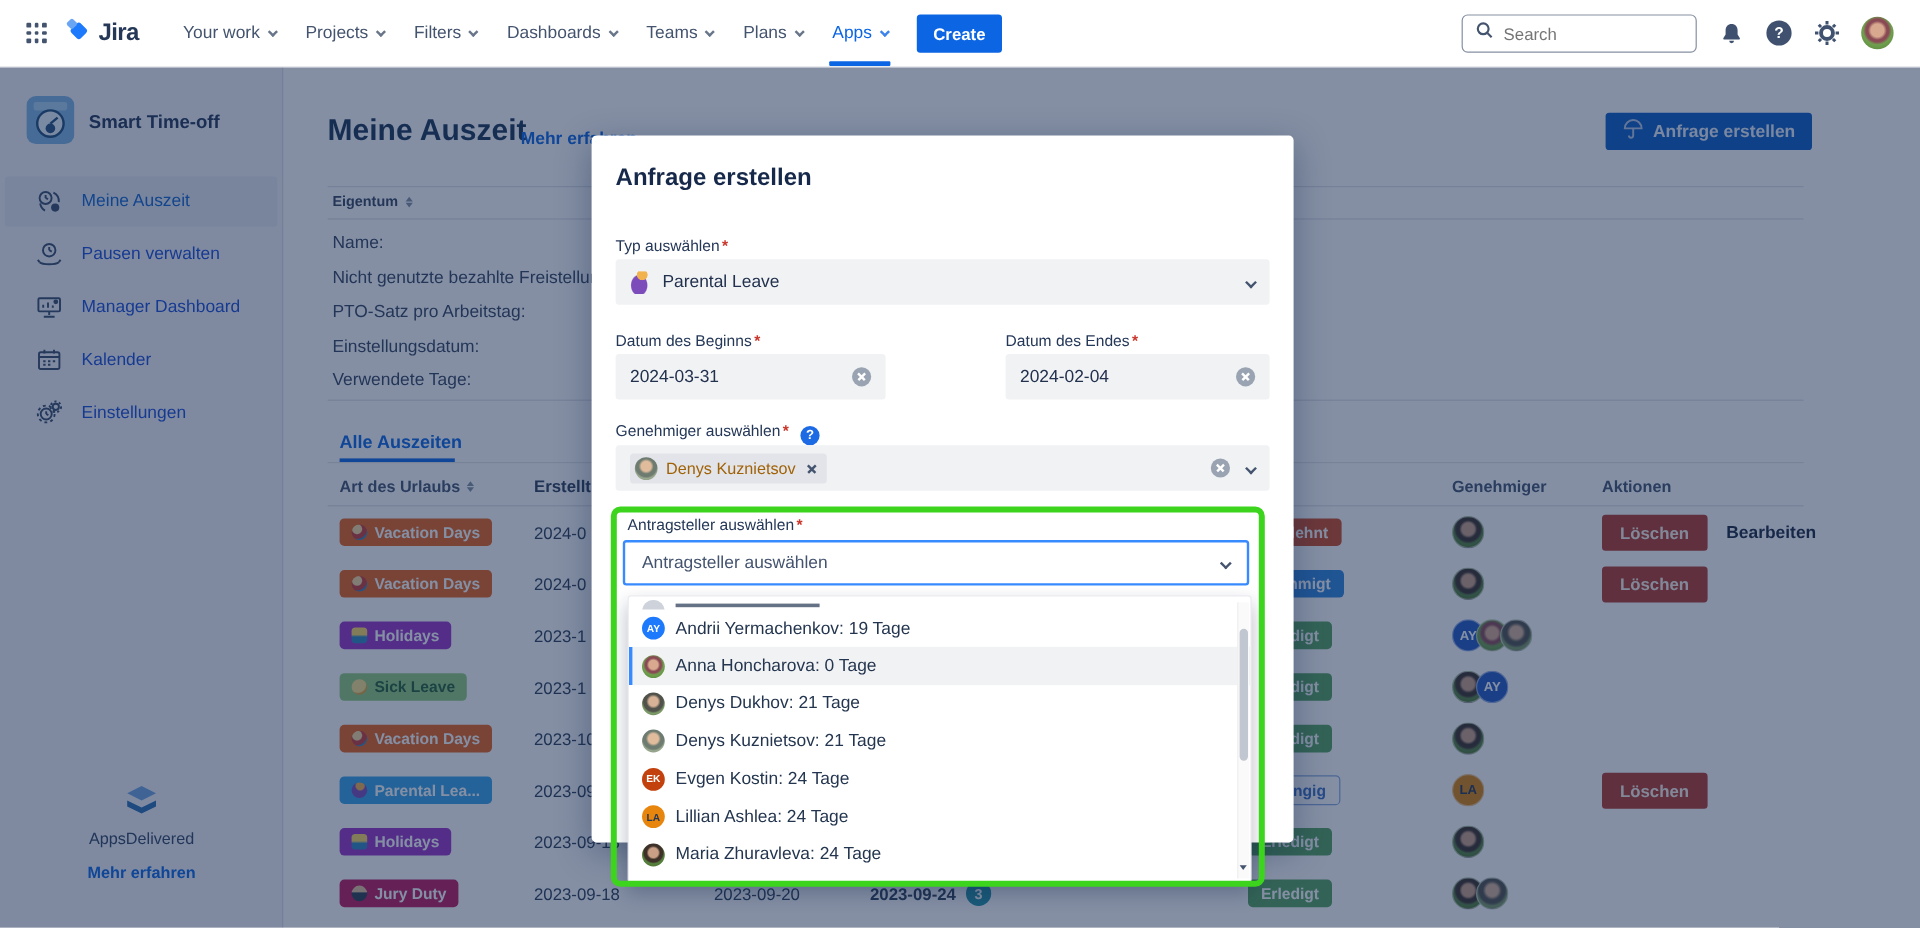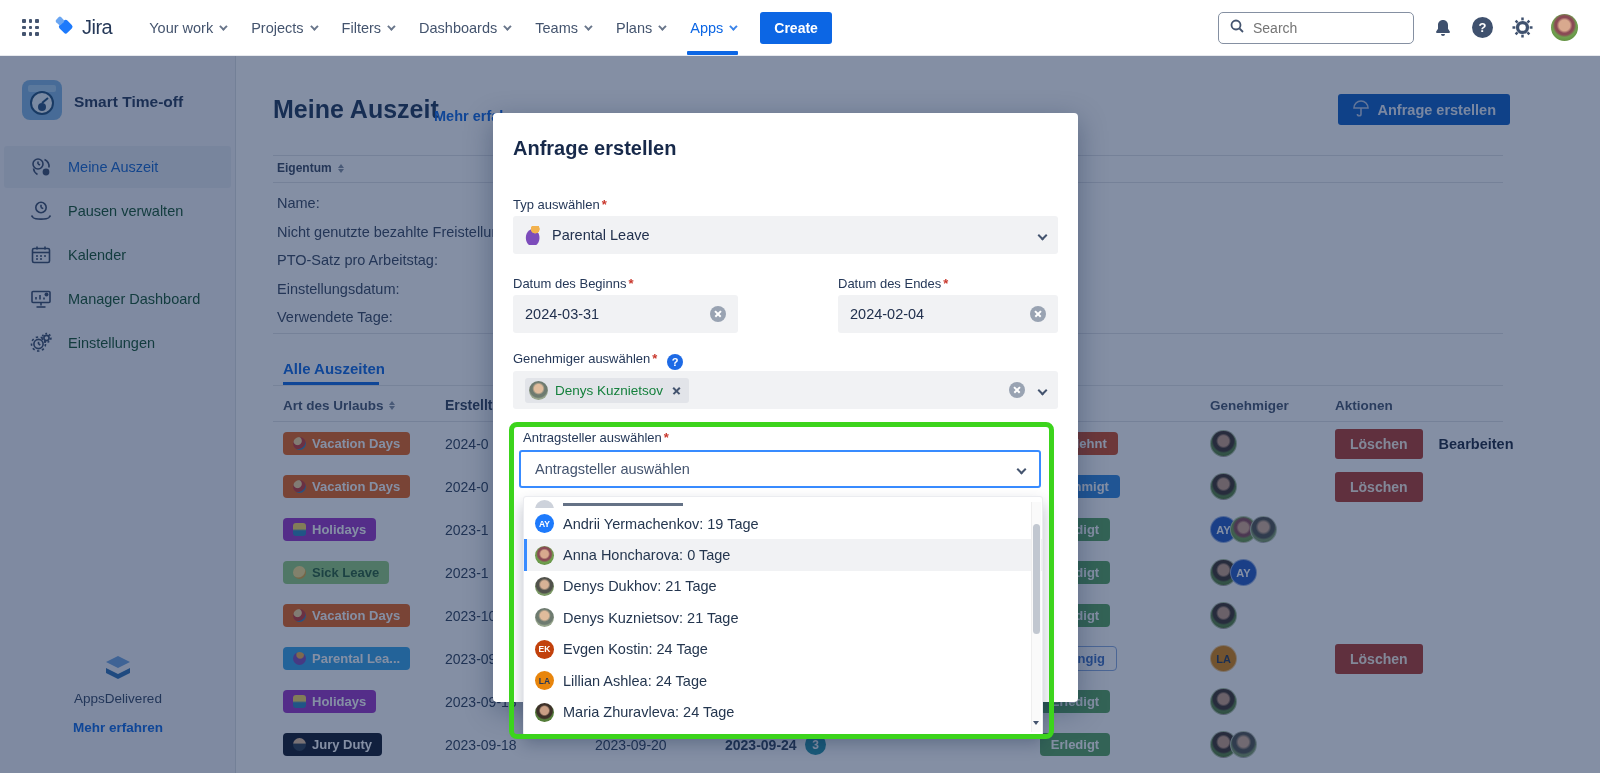--- a/index.html
+++ b/index.html
@@ -6,21 +6,21 @@
   html,body { width:1600px; height:773px; overflow:hidden; background:#fff;
     font-family:"Liberation Sans", sans-serif; color:#172B4D; }
 
   
   .topnav { position:absolute; left:0; top:0; width:1600px; height:56px; background:#fff;
     border-bottom:1px solid #E7E9EE; display:flex; align-items:center; z-index:80; }
   .grid-ico { width:17px; height:17px; margin:0 14px 0 22px; display:grid;
     grid-template-columns:repeat(3,1fr); gap:3px; cursor:pointer; }
   .grid-ico i { width:3.5px; height:3.5px; background:#44546F; border-radius:1px; }
   .logo { display:flex; align-items:center; gap:5px; margin-right:26px; cursor:pointer; }
-  .logo-text { font-size:20px; font-weight:normal; color:#253858; letter-spacing:-0.5px; }
+  .logo-text { font-size:20px; font-weight:bold; color:#253858; letter-spacing:-0.5px; }
   .nav-items { display:flex; height:100%; gap:4px; }
   .nav-item { position:relative; display:flex; align-items:center; gap:6px; height:100%;
     padding:0 11px; font-size:14.5px; color:#44546E; cursor:pointer; }
   .nav-item .chev { width:6px; height:6px; border-right:2px solid currentColor;
     border-bottom:2px solid currentColor; transform:rotate(45deg) translateY(-2px); opacity:.8; }
   .nav-item.active { color:#0C66E4; }
   .nav-item.active::after { content:""; position:absolute; left:8px; right:8px; bottom:0;
     height:4px; background:#0C66E4; border-radius:1px; }
   .create-btn { margin-left:14px; background:#0C66E4; color:#fff; font-size:14px; font-weight:bold;
     border:none; border-radius:3px; padding:8px 14px; cursor:pointer; }
@@ -38,21 +38,21 @@
   .photo-maria  { background:radial-gradient(circle at 50% 40%, #C99F85 0 27%, #3E3129 38% 52%, #57823F 62%, #46651F 100%); }
   .photo-dukhov { background:radial-gradient(circle at 50% 40%, #D7B296 0 26%, #51524C 40% 55%, #7E9C68 66%, #5F7A45 100%); }
   .photo-kuz    { background:radial-gradient(circle at 50% 40%, #E0BC9C 0 28%, #6E7B70 42% 58%, #9AA88F 68%, #7E8F78 100%); }
 
   
   .sidebar { position:absolute; left:0; top:56px; width:236px; height:717px; background:#F4F5F8;
     border-right:1px solid #DCDFE4; z-index:10; }
   .app-head { display:flex; align-items:center; gap:12px; padding:24px 0 20px 22px; }
   .app-title { font-size:15.5px; font-weight:bold; color:#253858; }
   .side-item { display:flex; align-items:center; gap:14px; height:42px; padding-left:24px;
-    font-size:14.5px; color:#14532d; cursor:pointer; margin:2px 4px; border-radius:3px; }
+    font-size:14.5px; color:#1d4ed8; cursor:pointer; margin:2px 4px; border-radius:3px; }
   .side-item.active { background:#E7EAF1; color:#1365CE; }
   .side-ico { width:26px; height:26px; display:flex; align-items:center; justify-content:center; }
   .side-foot { position:absolute; left:0; bottom:38px; width:236px; text-align:center; }
   .side-foot .brand { font-size:13.5px; color:#344563; margin-top:5px; }
   .side-foot .learn { font-size:13.5px; color:#0C66E4; font-weight:bold; margin-top:14px; cursor:pointer; }
 
   
   .main { position:absolute; left:236px; top:56px; width:1364px; height:717px; background:#fff; z-index:5; }
   .page-title { position:absolute; left:37px; top:39px; font-size:25px; font-weight:bold; color:#1D3557; }
   .title-link { position:absolute; left:198px; top:52px; font-size:14.5px; color:#0C66E4; font-weight:bold; cursor:pointer; }
@@ -87,21 +87,21 @@
     font-size:13px; font-weight:bold; color:#fff; max-width:155px; white-space:nowrap; }
   .bico { width:13px; height:13px; border-radius:3px; flex:none; }
   .badge-vacation { background:#E8621A; }
   .badge-vacation .bico { background:radial-gradient(circle at 35% 30%, #F9D89B 0 30%, #C93A35 38% 62%, #2E86C1 70%); border-radius:50%; }
   .badge-holidays { background:#9C34C7; }
   .badge-holidays .bico { background:linear-gradient(180deg,#FAD961 0 45%, #2E86C1 60%); }
   .badge-sick { background:#93CE7E; color:#275E36; }
   .badge-sick .bico { background:radial-gradient(circle at 40% 35%, #FBE28A 0 55%, #DFA83C 65%); border-radius:50%; }
   .badge-parental { background:#35A3E8; }
   .badge-parental .bico { background:radial-gradient(circle at 55% 22%, #F2B24E 0 26%, #7D4CBB 36%); border-radius:50%; }
-  .badge-jury { background:#0f172a; }
+  .badge-jury { background:#be185d; }
   .badge-jury .bico { background:linear-gradient(180deg,#E8C39E 0 38%, #2C3E50 48%); border-radius:50%; }
 
   .status { border-radius:4px; padding:4px 11px; font-size:13px; font-weight:bold; color:#fff; white-space:nowrap; }
   .st-rejected { background:#CF4A22; }
   .st-approved { background:#2F86DE; }
   .st-done     { background:#57A45C; }
   .st-pending  { background:#fff; border:1px solid #88A9E0; color:#3C6FC4; }
   .count { width:21px; height:21px; border-radius:50%; background:#2390A5; color:#fff; font-size:12px;
     font-weight:bold; display:inline-flex; align-items:center; justify-content:center; }
   .avstack { display:flex; }
@@ -129,21 +129,21 @@
                radial-gradient(ellipse at 45% 62%, #7D4CBB 0 48%, transparent 55%);
     border-radius:3px; }
   .xclear { width:16px; height:16px; border-radius:50%; background:#99A3B2; position:relative;
     margin-left:auto; cursor:pointer; flex:none; }
   .xclear::before, .xclear::after { content:""; position:absolute; left:4px; top:7.3px; width:8px; height:1.6px;
     background:#fff; }
   .xclear::before { transform:rotate(45deg); } .xclear::after { transform:rotate(-45deg); }
   .help-dot { display:inline-flex; width:16px; height:16px; border-radius:50%; background:#1D6AE5; color:#fff;
     font-size:11px; font-weight:bold; align-items:center; justify-content:center; margin-left:6px; vertical-align:-3px; }
   .tagchip { display:flex; align-items:center; gap:7px; background:#E2E4E9; border-radius:3px;
-    padding:3px 8px 3px 4px; font-size:13.5px; color:#15803d; }
+    padding:3px 8px 3px 4px; font-size:13.5px; color:#a16207; }
   .tagchip .av { width:19px; height:19px; }
   .tag-x { width:9px; height:9px; position:relative; cursor:pointer; margin-left:2px; }
   .tag-x::before,.tag-x::after { content:""; position:absolute; left:0; top:4px; width:9px; height:1.6px; background:#44546F; }
   .tag-x::before{transform:rotate(45deg);} .tag-x::after{transform:rotate(-45deg);}
 
   
   .green-box { position:absolute; left:509px; top:422px; width:545px; height:317px;
     border:5px solid #3CD41C; border-radius:8px; z-index:70; pointer-events:none; }
   .app-label { position:absolute; left:523px; top:430px; font-size:13px; color:#253858; z-index:55; }
   .app-select { position:absolute; left:519px; top:450px; width:522px; height:38px; background:#fff;
@@ -293,50 +293,50 @@
             <line x1="12" y1="8.5" x2="14.2" y2="9.6"></line>
             <path d="M4 18.5c2.5 2.2 13.5 2.2 16 0"></path>
             <path d="M4 18.5l-1.5-2M20 18.5l1.5-2"></path>
           </svg>
         </span>
         <span class="side-lbl">Pausen verwalten</span>
       </div>
       <div class="side-item">
         <span class="side-ico">
           <svg width="24" height="24" viewBox="0 0 24 24" fill="none" stroke="#394B6A" stroke-width="1.6">
+            <rect x="3" y="4.5" width="18" height="11" rx="1"></rect>
+            <line x1="12" y1="15.5" x2="12" y2="18.5"></line>
+            <line x1="7.5" y1="20" x2="16.5" y2="20"></line>
+            <line x1="7" y1="12.5" x2="7" y2="10"></line>
+            <line x1="11" y1="12.5" x2="11" y2="8"></line>
+            <line x1="15" y1="12.5" x2="15" y2="10.5"></line>
+            <circle cx="17.5" cy="7.5" r="2" fill="#394B6A" stroke="none"></circle>
+          </svg>
+        </span>
+        <span class="side-lbl">Manager Dashboard</span>
+      </div>
+      <div class="side-item">
+        <span class="side-ico">
+          <svg width="24" height="24" viewBox="0 0 24 24" fill="none" stroke="#394B6A" stroke-width="1.6">
             <rect x="3.5" y="5.5" width="17" height="14" rx="1.5"></rect>
             <line x1="3.5" y1="9.5" x2="20.5" y2="9.5"></line>
             <line x1="8" y1="3.5" x2="8" y2="6.5"></line>
             <line x1="16" y1="3.5" x2="16" y2="6.5"></line>
             <line x1="7" y1="13" x2="9" y2="13"></line>
             <line x1="11" y1="13" x2="13" y2="13"></line>
             <line x1="15" y1="13" x2="17" y2="13"></line>
             <line x1="7" y1="16" x2="9" y2="16"></line>
             <line x1="11" y1="16" x2="13" y2="16"></line>
           </svg>
         </span>
         <span class="side-lbl">Kalender</span>
       </div>
       <div class="side-item">
         <span class="side-ico">
           <svg width="24" height="24" viewBox="0 0 24 24" fill="none" stroke="#394B6A" stroke-width="1.6">
-            <rect x="3" y="4.5" width="18" height="11" rx="1"></rect>
-            <line x1="12" y1="15.5" x2="12" y2="18.5"></line>
-            <line x1="7.5" y1="20" x2="16.5" y2="20"></line>
-            <line x1="7" y1="12.5" x2="7" y2="10"></line>
-            <line x1="11" y1="12.5" x2="11" y2="8"></line>
-            <line x1="15" y1="12.5" x2="15" y2="10.5"></line>
-            <circle cx="17.5" cy="7.5" r="2" fill="#394B6A" stroke="none"></circle>
-          </svg>
-        </span>
-        <span class="side-lbl">Manager Dashboard</span>
-      </div>
-      <div class="side-item">
-        <span class="side-ico">
-          <svg width="24" height="24" viewBox="0 0 24 24" fill="none" stroke="#394B6A" stroke-width="1.6">
             <circle cx="9.5" cy="13" r="4.6"></circle>
             <circle cx="9.5" cy="13" r="7" stroke-dasharray="2.4 2.6"></circle>
             <line x1="9.5" y1="10.8" x2="9.5" y2="13"></line>
             <line x1="9.5" y1="13" x2="11.3" y2="14"></line>
             <circle cx="17.5" cy="7" r="2.6"></circle>
             <circle cx="17.5" cy="7" r="4.4" stroke-dasharray="1.8 2"></circle>
           </svg>
         </span>
         <span class="side-lbl">Einstellungen</span>
       </div>

